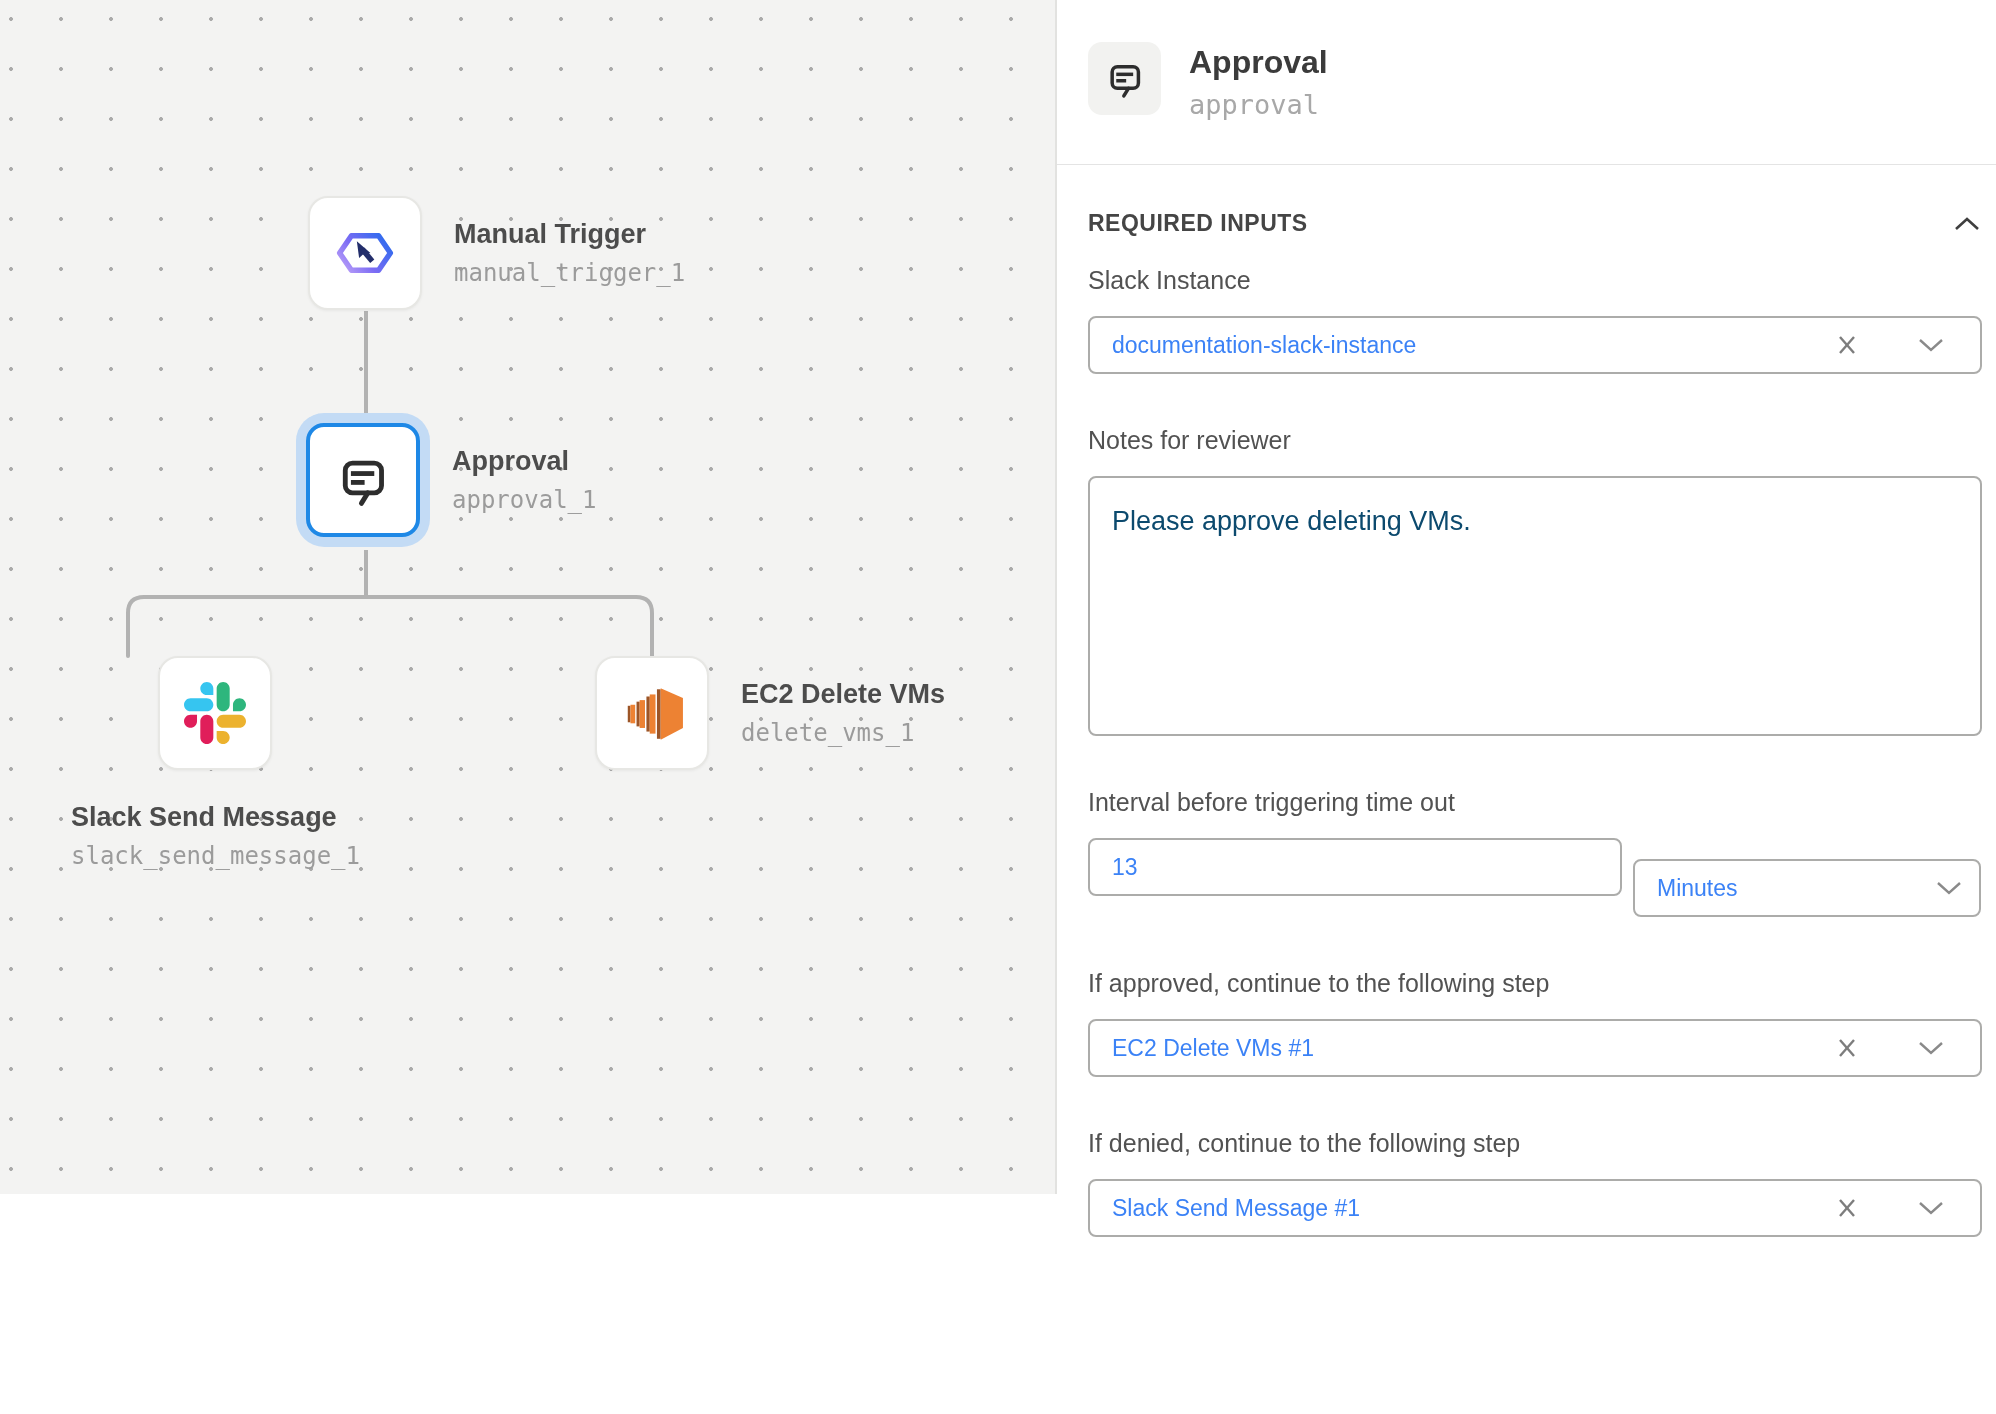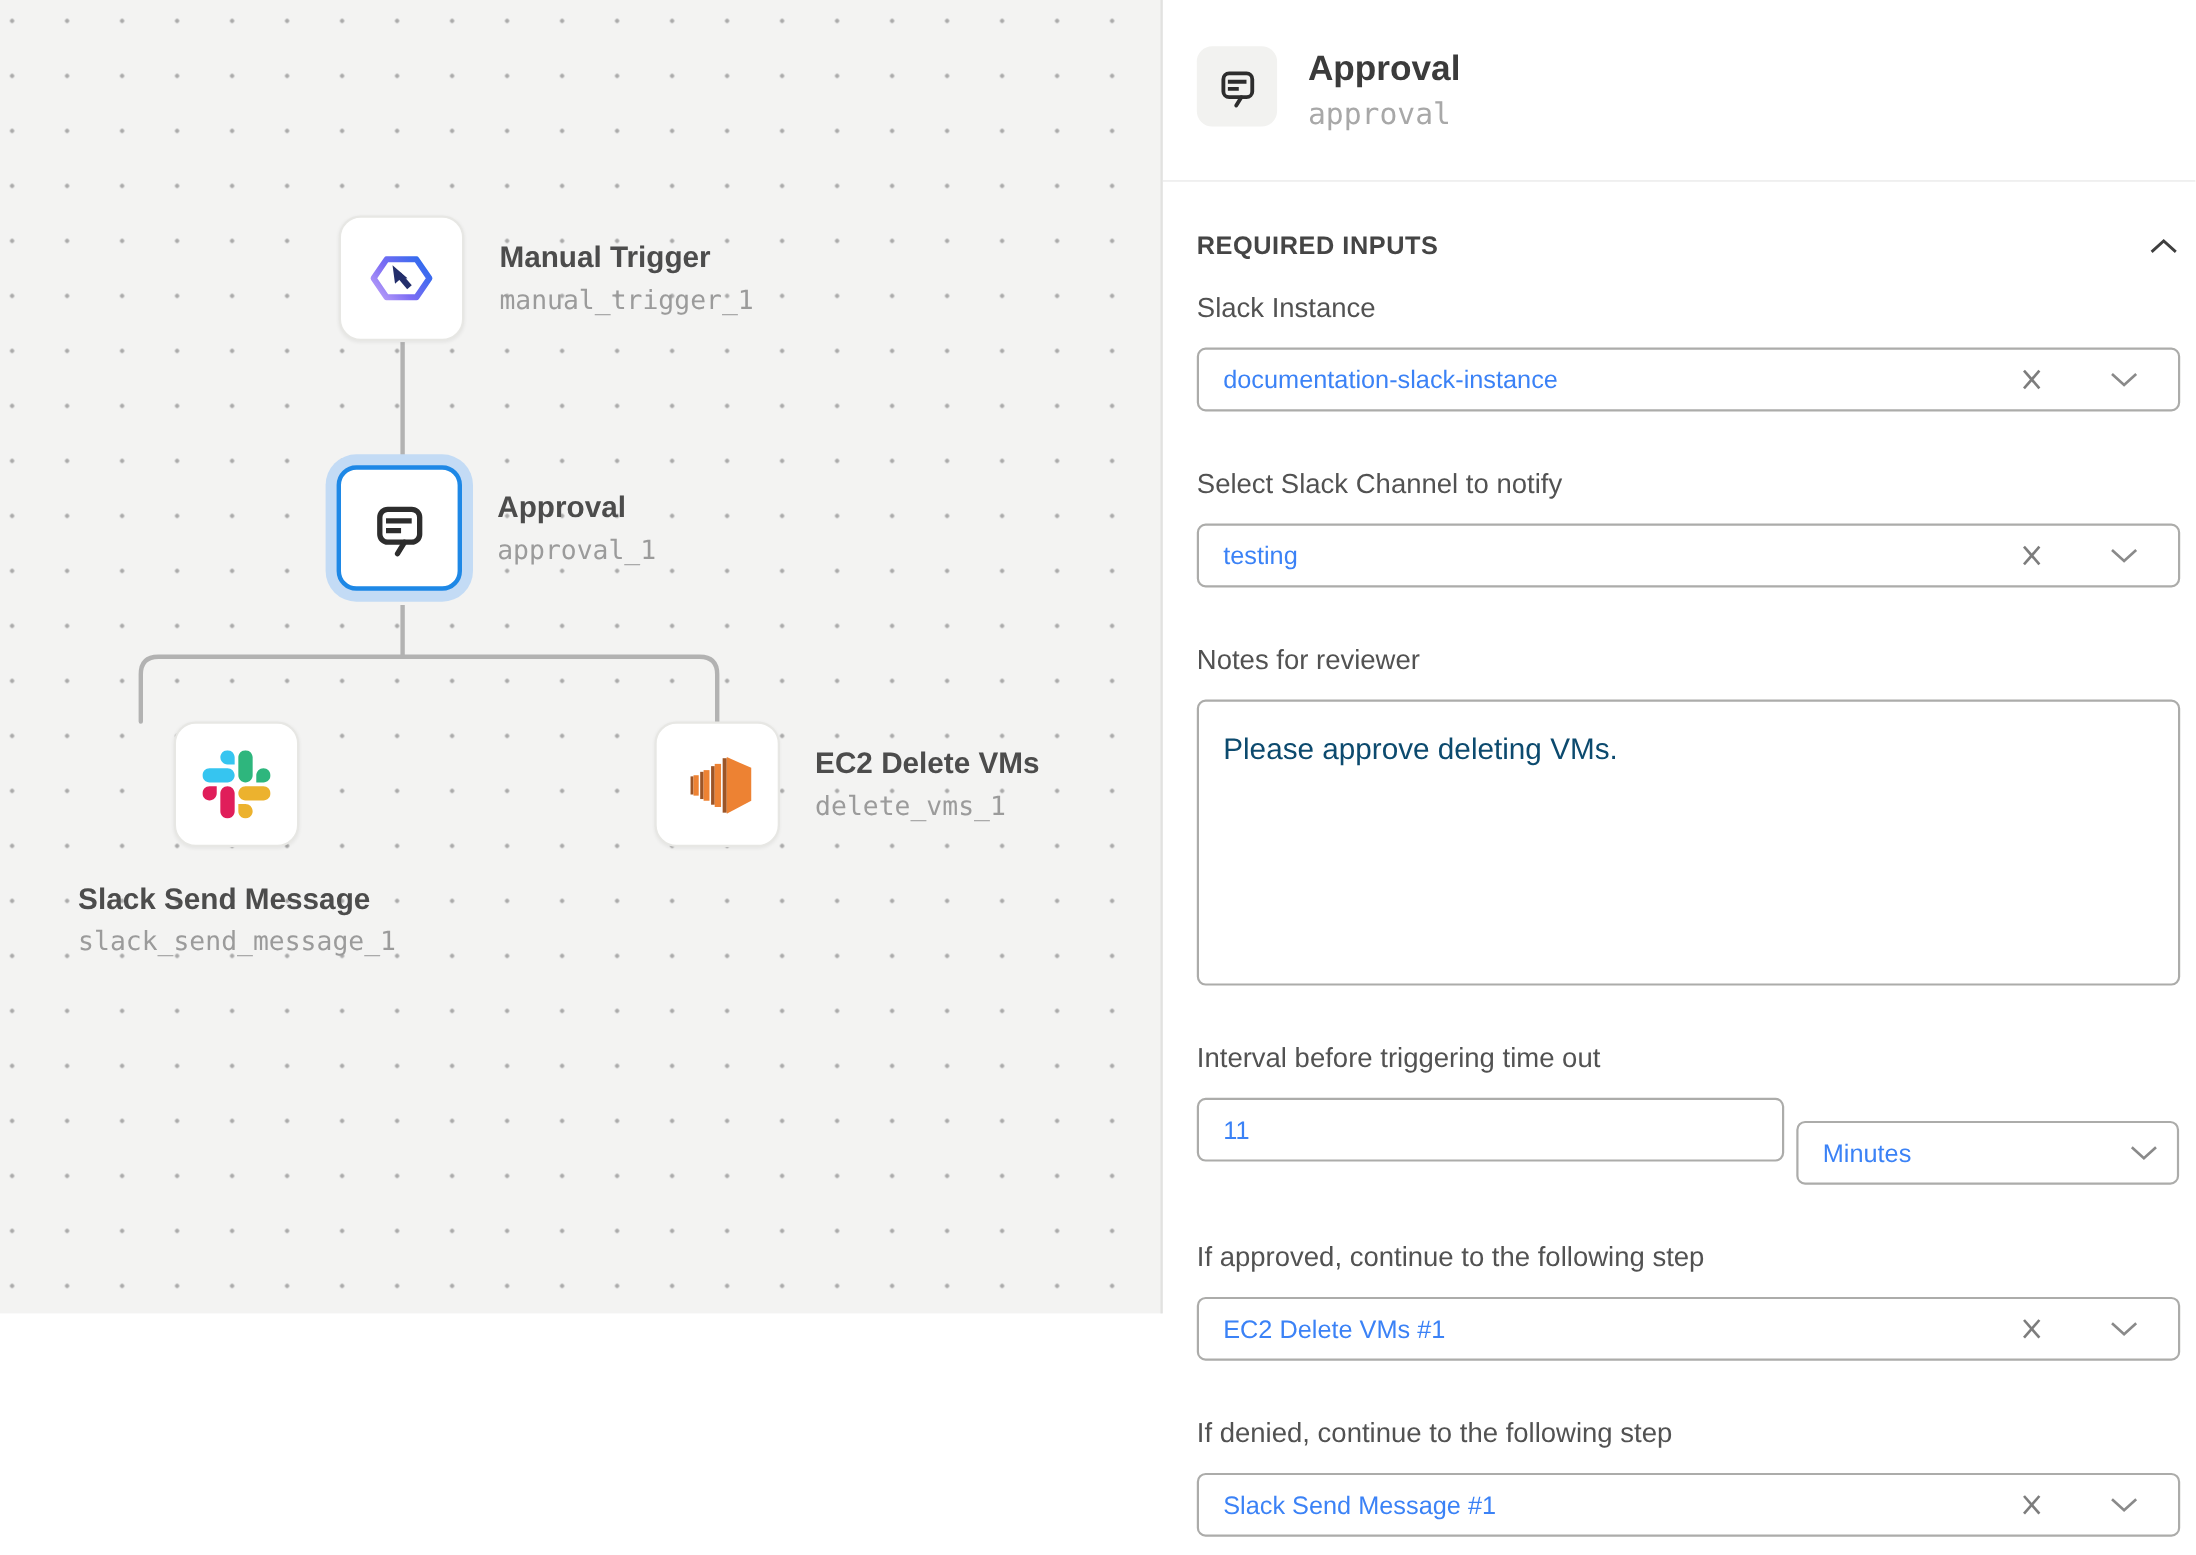--- a/index.html
+++ b/index.html
@@ -193,48 +193,31 @@
           </svg>
         </button>
         <button class="icon-btn chev-btn">
           <svg width="26" height="14" viewBox="0 0 26 14">
             <path d="M2 2 L13 12 L24 2" fill="none" stroke="#8a8a8a" stroke-width="2.4"></path>
           </svg>
         </button>
       </div>
     </div>
 
-    <div class="field-group">
-      <div class="field-label">Select Slack Channel to notify</div>
-      <div class="select-box">
-        <div class="field-value">testing</div>
-        <button class="icon-btn">
-          <svg width="28" height="28" viewBox="0 0 28 28">
-            <line x1="7" y1="6" x2="21" y2="22" stroke="#7d7d7d" stroke-width="2.4"></line>
-            <line x1="21" y1="6" x2="7" y2="22" stroke="#7d7d7d" stroke-width="2.4"></line>
-          </svg>
-        </button>
-        <button class="icon-btn chev-btn">
-          <svg width="26" height="14" viewBox="0 0 26 14">
-            <path d="M2 2 L13 12 L24 2" fill="none" stroke="#8a8a8a" stroke-width="2.4"></path>
-          </svg>
-        </button>
-      </div>
-    </div>
 
     <div class="field-group">
       <div class="field-label">Notes for reviewer</div>
       <div class="textarea-box">Please approve deleting VMs.</div>
     </div>
 
     <div class="field-group">
       <div class="field-label">Interval before triggering time out</div>
       <div class="interval-row">
         <div class="input-box">
-          <div class="field-value">11</div>
+          <div class="field-value">13</div>
         </div>
         <div class="select-box unit-select">
           <div class="field-value">Minutes</div>
           <button class="icon-btn">
             <svg width="26" height="14" viewBox="0 0 26 14">
               <path d="M2 2 L13 12 L24 2" fill="none" stroke="#8a8a8a" stroke-width="2.4"></path>
             </svg>
           </button>
         </div>
       </div>

